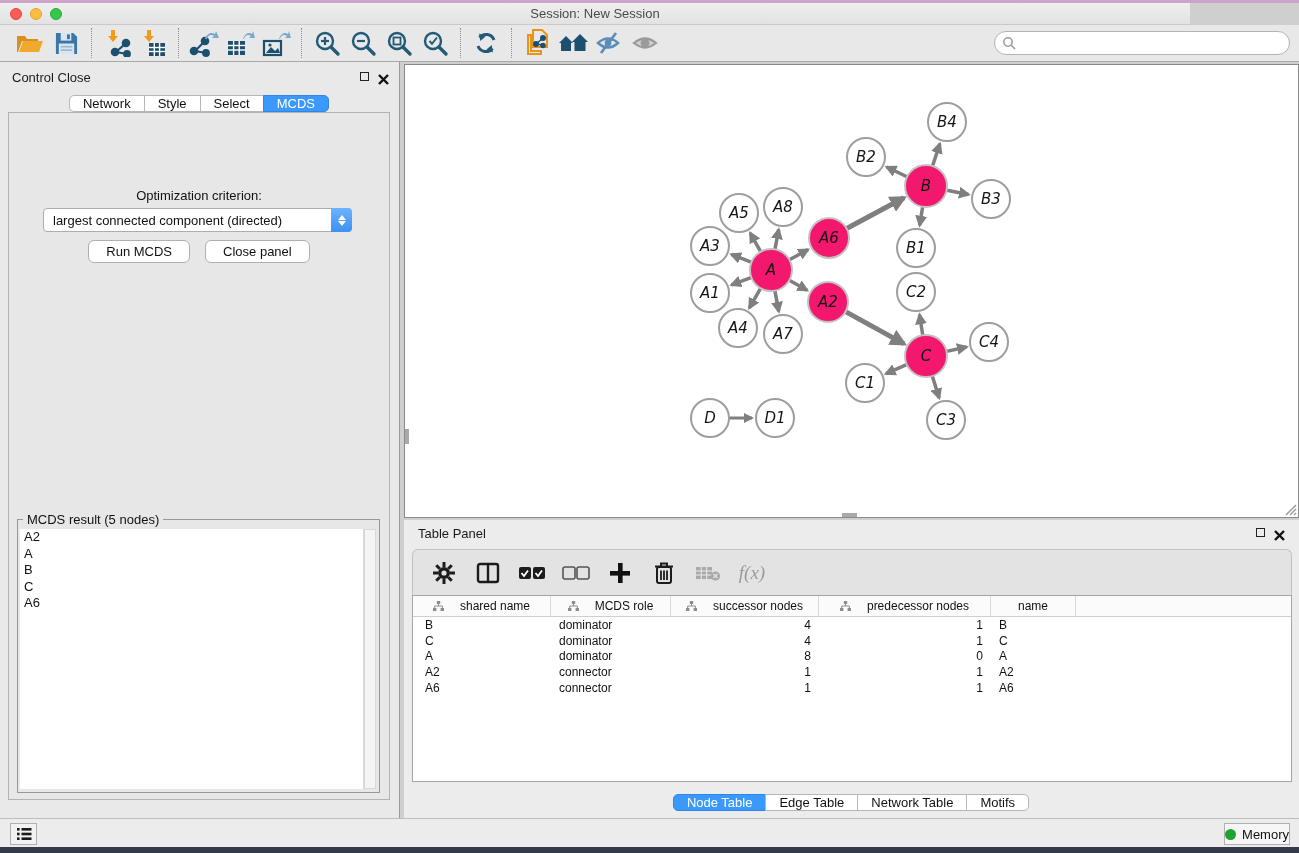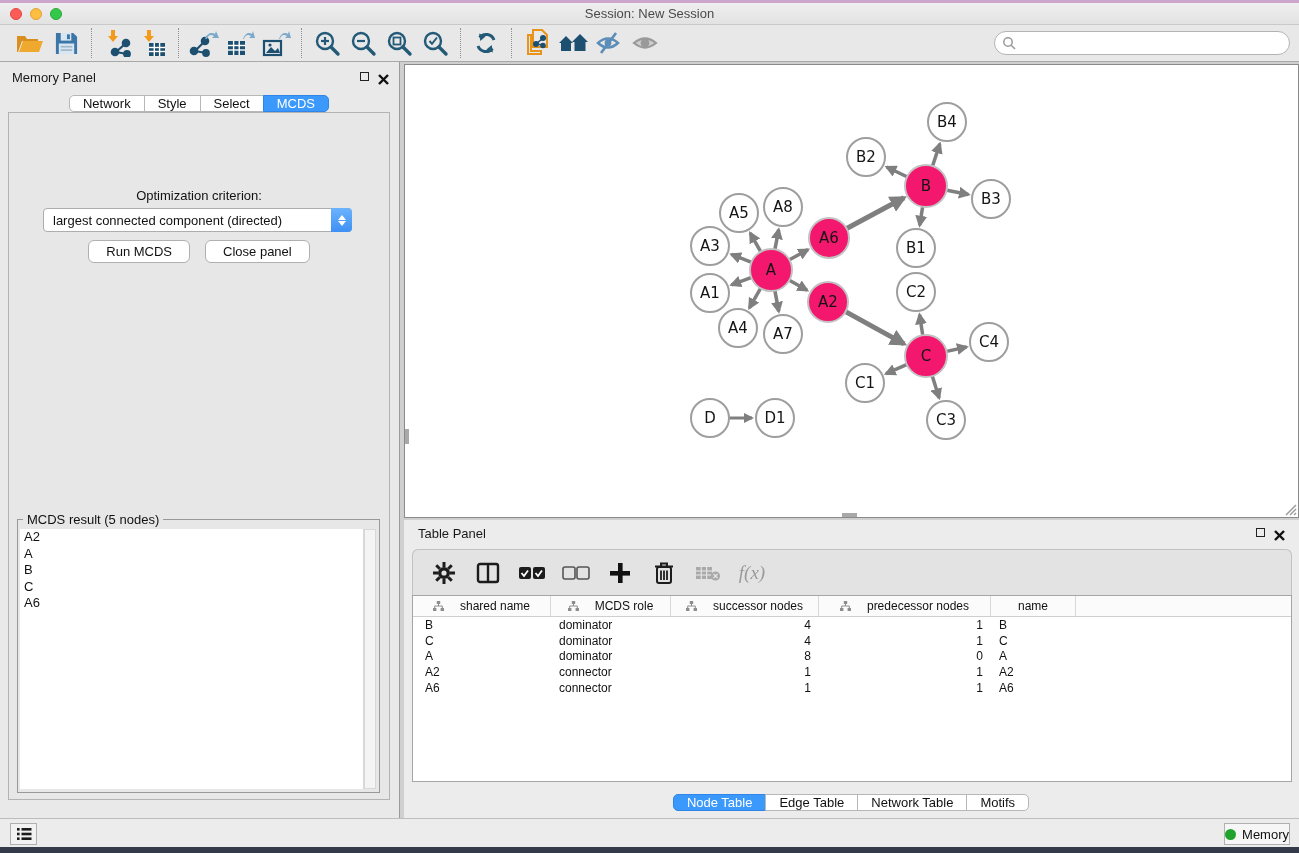--- a/index.html
+++ b/index.html
@@ -1,21 +1,21 @@
 <!DOCTYPE html>
 <html><head>
 <meta charset="utf-8">
 <style>
   * { margin:0; padding:0; box-sizing:border-box; }
   html,body { width:1299px; height:853px; }
   body { position:relative; font-family:"Liberation Sans",sans-serif; background:#cfcfcf; overflow:hidden; color:#222; }
 
   
   .top-strip { position:absolute; left:0; top:0; width:1299px; height:3px; background:#cda4cb; }
-  .titlebar { position:absolute; left:0; top:3px; width:1299px; height:22px; background:linear-gradient(#efefef,#e2e2e2); border-bottom:1px solid #c9c9c9; }
+  .titlebar { position:absolute; left:0; top:3px; width:1190px; height:22px; background:linear-gradient(#efefef,#e2e2e2); border-bottom:1px solid #c9c9c9; }
   .lights { position:absolute; left:10px; top:5px; display:flex; gap:8px; }
   .light { width:12px; height:12px; border-radius:50%; }
   .light.red { background:#fc5b57; border:1px solid #e2463f; }
   .light.yellow { background:#fdbe41; border:1px solid #e0a335; }
   .light.green { background:#34c84a; border:1px solid #2aa83a; }
   .titlebar .title { position:absolute; left:0; right:0; top:3px; text-align:center; font-size:13px; color:#4a4a4a; }
 
   .toolbar { position:absolute; left:0; top:25px; width:1299px; height:37px; background:#e8e8e8; border-bottom:1px solid #a8a8a8; display:flex; align-items:center; padding-left:12px; }
   .tbicon { width:36px; height:34px; display:flex; align-items:center; justify-content:center; cursor:pointer; }
   .sep { width:1px; height:30px; border-left:1px dotted #909090; margin:0 7px; }
@@ -49,21 +49,21 @@
   .result-legend { position:absolute; left:5px; top:-8px; background:#e7e7e7; padding:0 4px; font-size:13px; color:#111; }
   .result-list { position:absolute; left:2px; top:9px; right:15px; bottom:3px; background:#fff; border-right:1px solid #d8d8d8; overflow:hidden; }
   .result-scroll { position:absolute; top:9px; right:3px; bottom:3px; width:12px; background:#f4f4f4; border:1px solid #d8d8d8; }
   .result-item { font-size:13px; line-height:16.5px; padding-left:4px; color:#111; }
 
   
   .net-window { position:absolute; left:404px; top:64px; width:895px; height:454px; border:1px solid #8a8a8a; background:#fff; }
   .net-titlebar { position:relative; height:22px; background:linear-gradient(#f0f0f0,#dfdfdf); border-bottom:1px solid #bdbdbd; }
   .net-titlebar .lights { left:12px; top:5px; }
   .net-title { position:absolute; left:0; right:0; top:3px; text-align:center; font-size:13px; color:#333; }
-  .net-canvas { position:absolute; left:0; top:22px; right:0; bottom:0; background:#fff; }
+  .net-canvas { position:absolute; left:0; top:22px; right:0; bottom:0; background:#fff;font-style:italic; }
   .grip { position:absolute; right:1px; bottom:1px; width:14px; height:14px; }
   .vthumb { position:absolute; left:0; top:342px; width:4px; height:15px; background:#a9a9a9; }
   .hthumb { position:absolute; left:437px; bottom:0; width:15px; height:4px; background:#a9a9a9; }
 
   
   .table-panel { position:absolute; left:404px; top:520px; width:895px; height:298px; background:#ececec; }
   .table-panel .ptitle { position:absolute; left:14px; top:6px; font-size:13px; color:#1a1a1a; }
   .table-panel .panel-btns { right:14px; top:7px; }
   .tp-toolbar { position:absolute; left:8px; right:7px; top:29px; height:46px; background:#e3e3e3; border:1px solid #c2c2c2; border-bottom:none; border-radius:6px 6px 0 0; display:flex; align-items:center; gap:10px; padding-left:14px; }
   .tpicon { width:34px; height:34px; display:flex; align-items:center; justify-content:center; cursor:pointer; }
@@ -251,21 +251,21 @@
     <input type="text" placeholder="" style="">
     <span class="mag"><svg width="14" height="14" viewBox="0 0 14 14">
           <circle cx="6" cy="6" r="4.2" fill="none" stroke="#9a9a9a" stroke-width="1.5"></circle>
           <line x1="9.2" y1="9.2" x2="13" y2="13" stroke="#9a9a9a" stroke-width="1.6"></line>
         </svg></span>
   </div>
 </div>
 
 <div class="control-panel">
   <div class="panel-head">
-    <span class="ptitle">Memory Panel</span>
+    <span class="ptitle">Control Close</span>
     <span class="panel-btns">
       <span class="float-btn"></span>
       <span class="close-btn"><svg width="11" height="11" viewBox="0 0 11 11">
             <line x1="1" y1="1" x2="10" y2="10" stroke="#111" stroke-width="2.4"></line>
             <line x1="10" y1="1" x2="1" y2="10" stroke="#111" stroke-width="2.4"></line>
           </svg></span>
     </span>
   </div>
   <div class="tabs-row" id="cp-tabs">
       <span class="tab">Network</span>

